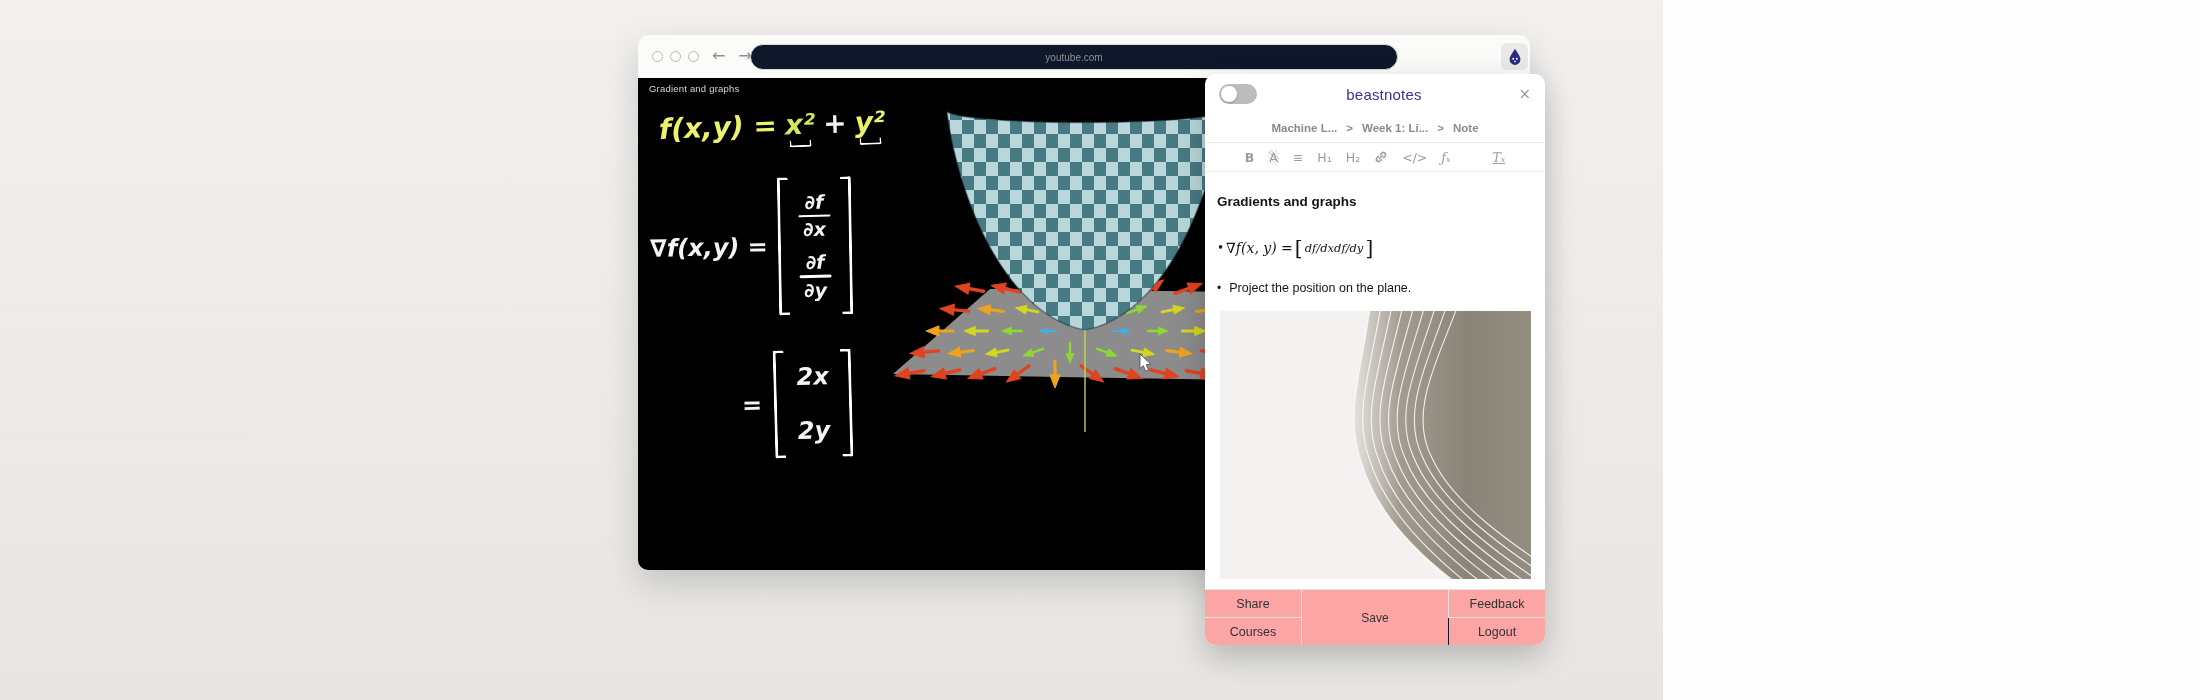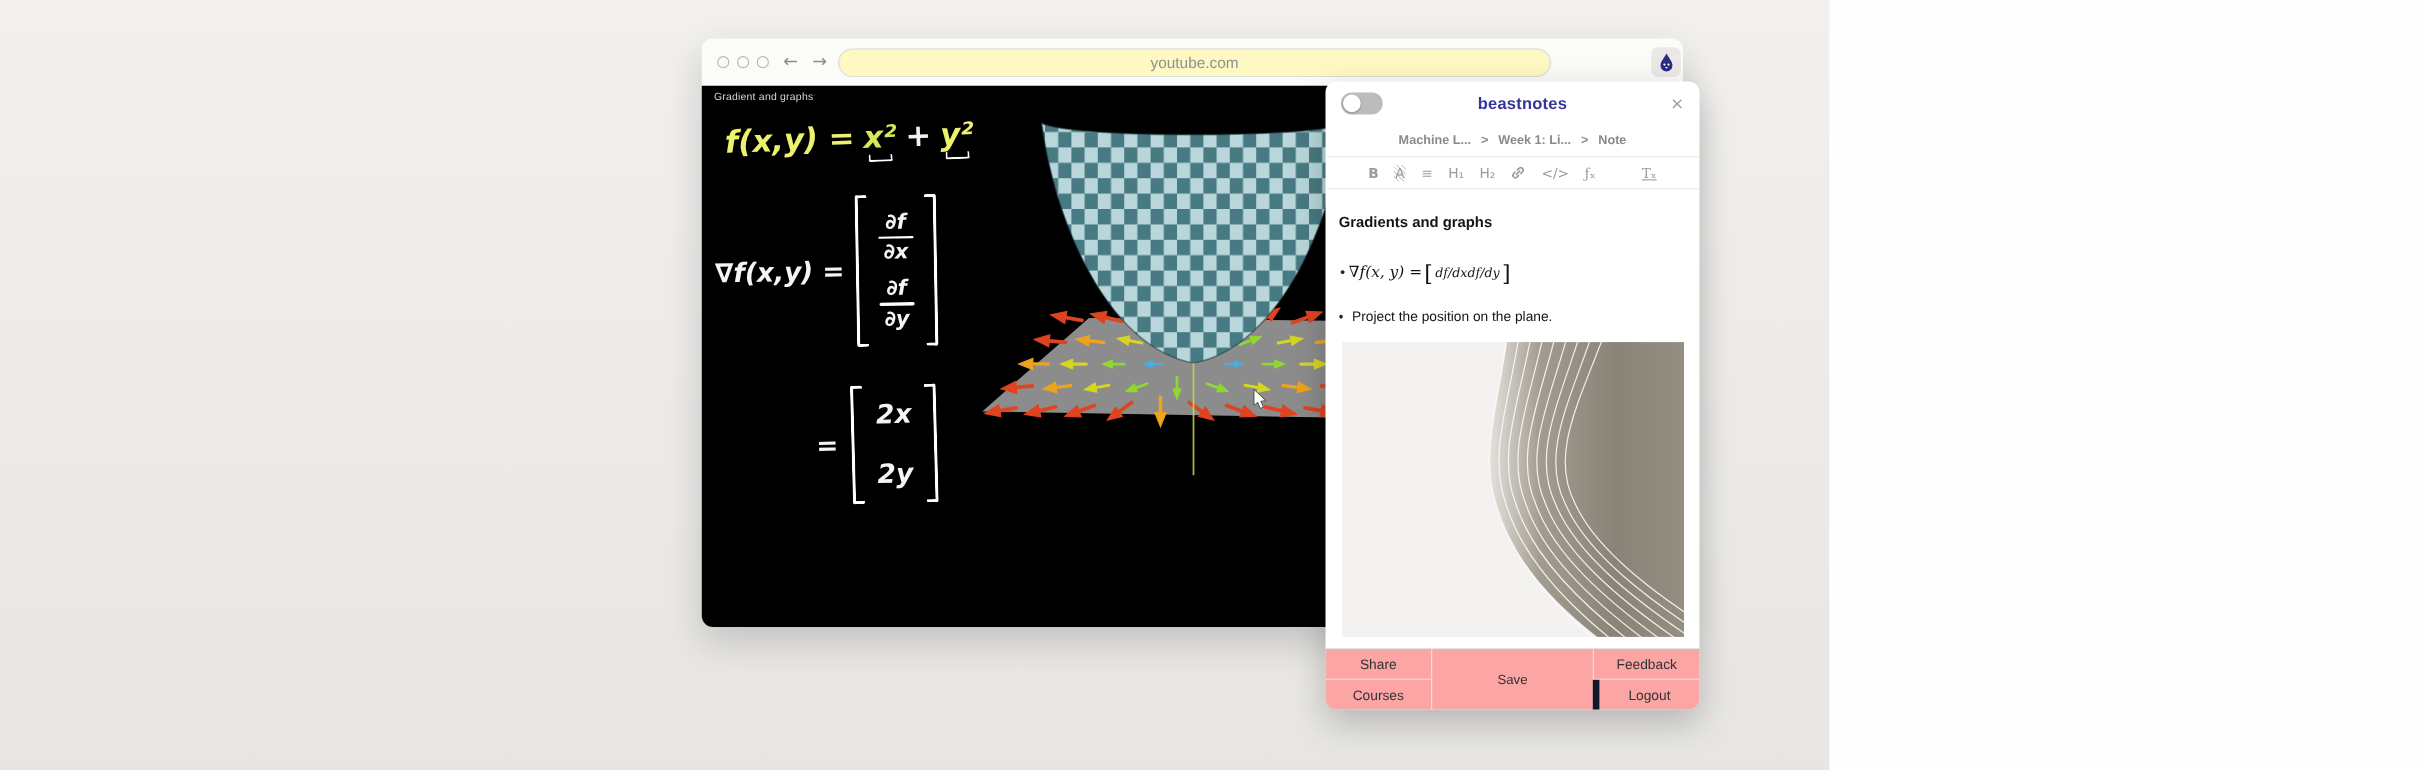--- a/index.html
+++ b/index.html
@@ -14,24 +14,24 @@
   
   .right-band { position:absolute; left:1663px; top:0; width:537px; height:700px; background:#fefefe; }
 
   
   .browser { position:absolute; left:638px; top:35px; width:892px; height:535px;
              border-radius:10px; background:#fbfbfa; box-shadow:0 14px 34px rgba(0,0,0,.16); }
   .btoolbar { position:relative; height:43px; }
   .lights { position:absolute; left:14px; top:16px; display:flex; gap:7px; }
   .light { width:11px; height:11px; border-radius:50%; border:1.5px solid #b9b8b5; background:transparent; }
   .navarrows { position:absolute; left:74px; top:11px; display:flex; gap:13px; font-size:16px; color:#8f8f8d; }
-  .url-pill { position:absolute; left:124px; top:9px; width:648px; height:26px;
-              border:1.5px solid #dadad7; border-radius:14px; background:#fef9c3;
+  .url-pill { position:absolute; left:112px; top:9px; width:648px; height:26px;
+              border:1.5px solid #dadad7; border-radius:14px; background:#0f172a;
               display:flex; align-items:center; justify-content:center;
-              font-size:14px; color:#8f8f8f; }
+              font-size:10px; color:#8f8f8f; }
   .ext-btn { position:absolute; left:863px; top:8px; width:27px; height:27px; border-radius:6px;
              background:#eae9e7; display:flex; align-items:center; justify-content:center; }
 
   
   .video { position:absolute; left:0; top:43px; width:892px; height:492px; background:#000;
            border-radius:0 0 10px 10px; overflow:hidden; }
   .vtitle { position:absolute; left:11px; top:5px; font-size:9.5px; color:#d8d8d8; letter-spacing:.2px; }
   .chalk { font-family:"DejaVu Sans", sans-serif; font-style:italic; font-weight:bold; }
   .chalk1 { position:absolute; left:21px; top:31px; font-size:28px; transform:rotate(-2deg);
             display:flex; gap:8px; align-items:flex-start; }
@@ -57,29 +57,29 @@
   .ctrl-row { position:absolute; left:16px; bottom:2px; display:flex; align-items:center; gap:9px; }
   .vtime { font-size:7.5px; color:#cfcfcf; letter-spacing:.3px; }
 
   
   .panel { position:absolute; left:1205px; top:74px; width:340px; height:571px; background:#fff;
            border-radius:10px; box-shadow:0 12px 32px rgba(0,0,0,.22); }
   .phead { position:relative; height:40px; display:flex; align-items:center; padding:0 14px; }
   .toggle { width:38px; height:20px; border-radius:10px; background:#bcbcbc; position:relative; flex:none; }
   .knob { position:absolute; left:2px; top:2px; width:16px; height:16px; border-radius:50%; background:#fff;
           box-shadow:0 1px 2px rgba(0,0,0,.25); }
-  .ptitle { flex:1; text-align:center; font-weight:bold; font-size:15px; color:#34349e; letter-spacing:.2px; }
+  .ptitle { flex:1; text-align:center; font-weight:normal; font-size:15px; color:#34349e; letter-spacing:.2px; }
   .pclose { flex:none; width:20px; text-align:right; color:#9b9b9b; font-size:15px; cursor:default; }
   .crumbs { height:28px; display:flex; align-items:center; justify-content:center; gap:9px;
             font-size:11.5px; color:#8a8a8a;font-weight:bold; }
   .ptoolbar { height:30px; display:flex; align-items:center; justify-content:center; gap:14px;
               border-top:1px solid #ececec; border-bottom:1px solid #ececec;
               color:#9b9b9b; font-size:12.5px; }
   .ti { font-family:"DejaVu Sans", sans-serif; }
-  .ti-math { font-family:"DejaVu Serif", serif; }
+  .ti-math { font-family:"DejaVu Serif", serif; font-style:italic; }
   .ti-clear { text-decoration:underline;margin-left:28px; }
   .ti-highlight { background:repeating-linear-gradient(45deg,#d9d9d9 0 1px,transparent 1px 3px); padding:0 1px; }
   .pcontent { padding:14px 12px 0; color:#141414; }
   .nheading { font-size:13.5px; font-weight:bold; margin:8px 0 16px; }
   .brow { display:flex; align-items:center; gap:8px; }
   .bdot { color:#222; font-size:12px; flex:none; }
   .bformula { display:flex; align-items:center; gap:2px; font-family:"DejaVu Serif", serif;
               font-style:italic; font-size:14px; height:46px; margin-bottom:8px; }
   .bfbr { font-size:20px; font-style:normal; }
   .bfstack { display:flex; line-height:1.05; font-size:11.5px; text-align:center; }
@@ -87,21 +87,21 @@
   .nimg { width:311px; height:268px; margin:0 auto; overflow:hidden; }
   .pfooter { position:absolute; left:0; bottom:0; width:340px; height:56px; background:#fca5a5;
              display:grid; grid-template-columns:97px 146px 97px; grid-template-rows:28px 28px;
              border-top:1px solid #e4e4e4; border-radius:0 0 10px 10px; overflow:hidden;
              font-size:12.5px; color:#333; }
   .fc { display:flex; align-items:center; justify-content:center; }
   .fc-share    { grid-column:1; grid-row:1; border-right:1px solid #e4e4e4; border-bottom:1px solid #e4e4e4; }
   .fc-courses  { grid-column:1; grid-row:2; border-right:1px solid #e4e4e4; }
   .fc-save     { grid-column:2; grid-row:1/3; font-size:12px; }
   .fc-feedback { grid-column:3; grid-row:1; border-left:1px solid #e4e4e4; border-bottom:1px solid #e4e4e4; }
-  .fc-logout   { grid-column:3; grid-row:2; border-left:6px solid #0f172a; }
+  .fc-logout   { grid-column:3; grid-row:2; border-left:1px solid #0f172a; }
 </style>
 </head>
 <body>
 
 <div class="right-band"></div>
 
 <div class="browser">
   <div class="btoolbar">
     <div class="lights">
       <span class="light"></span>

